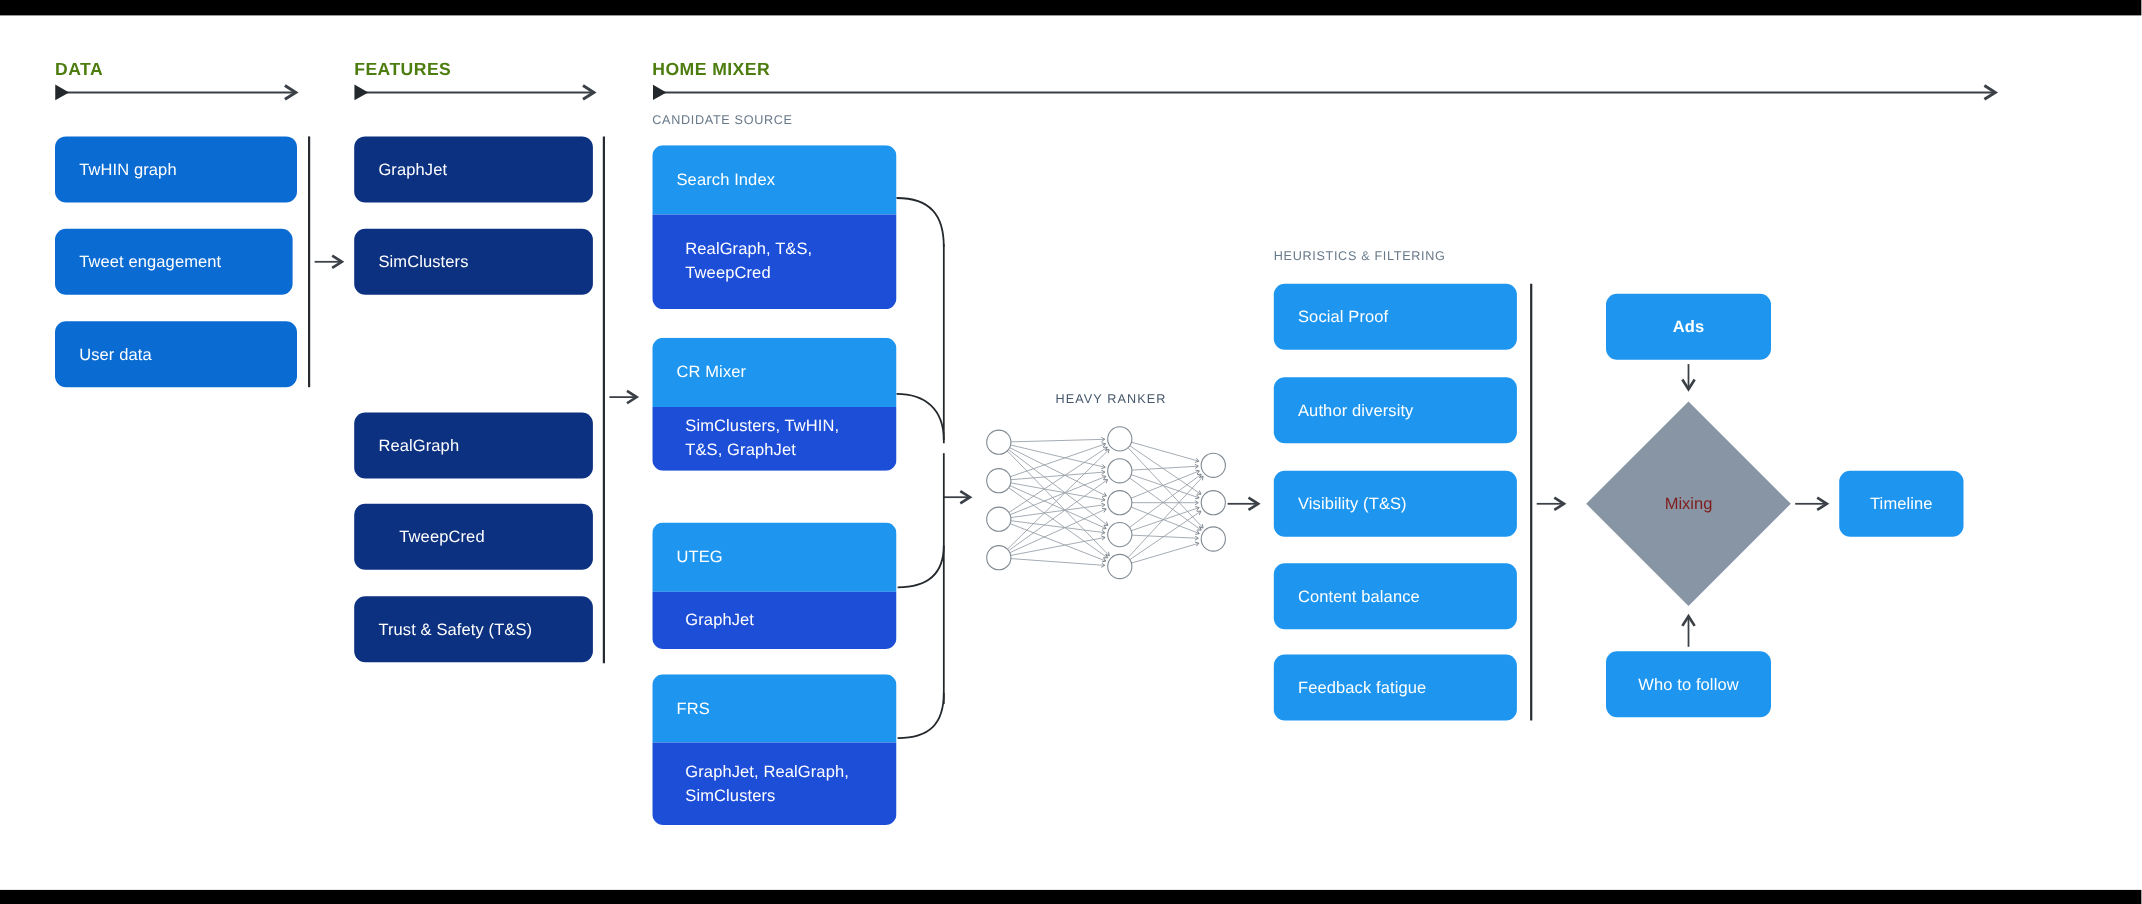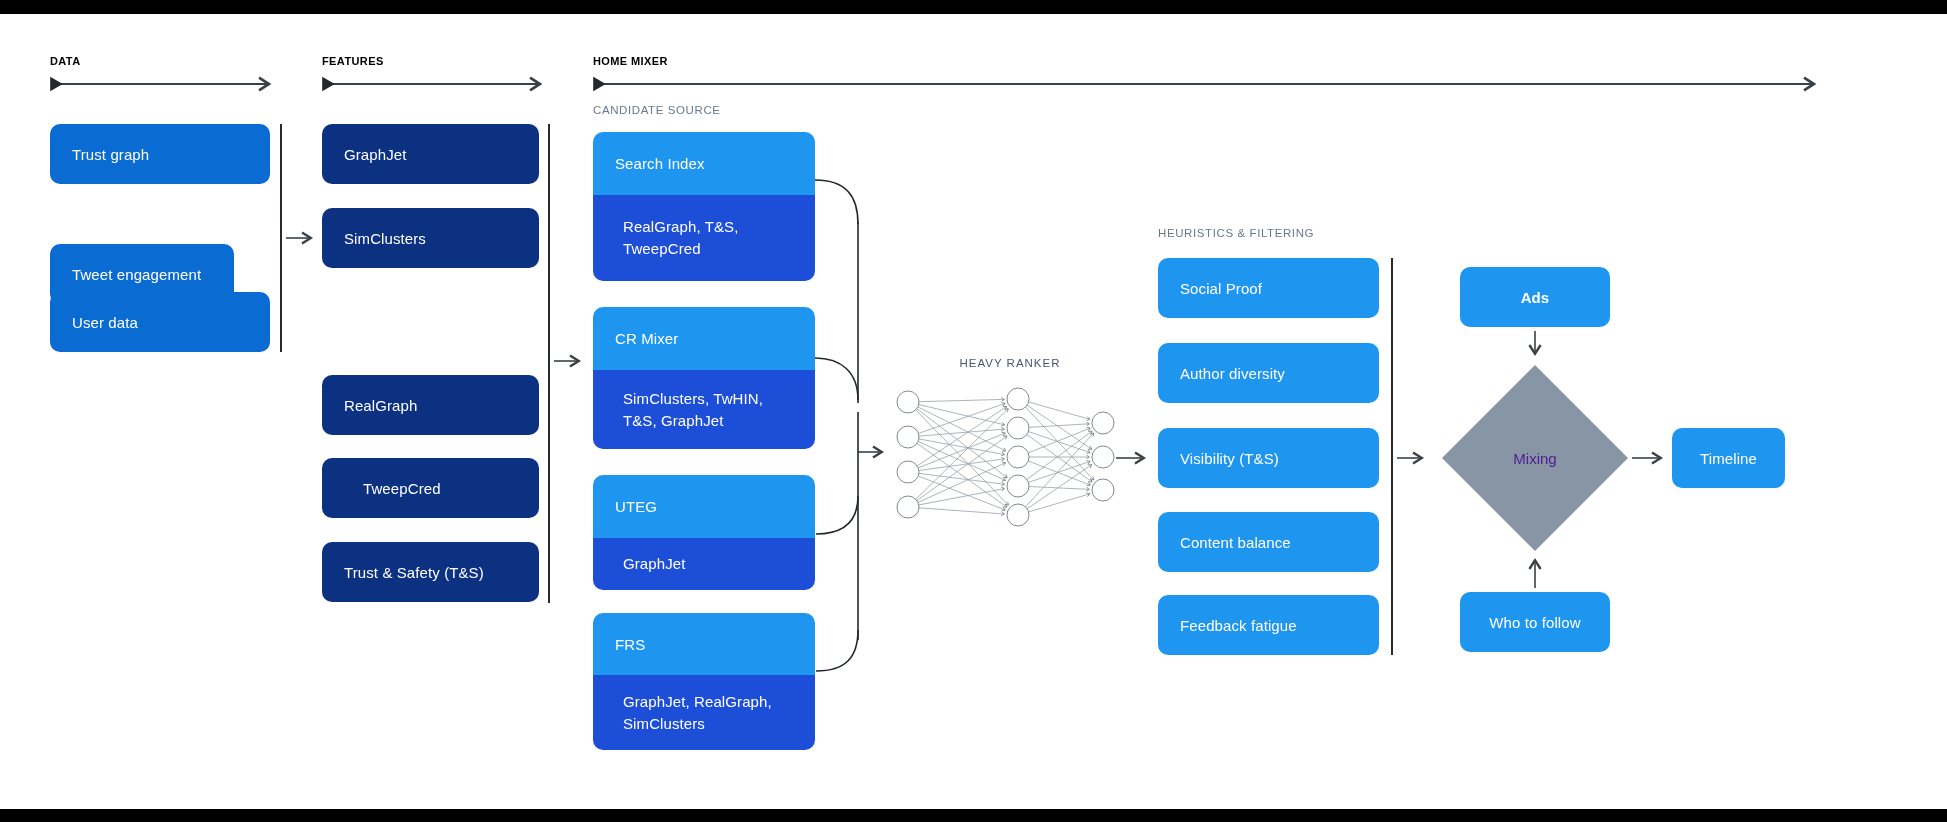--- a/index.html
+++ b/index.html
@@ -7,21 +7,21 @@
     position:relative;width:1947px;height:822px;overflow:hidden;
     font-family:"Liberation Sans","DejaVu Sans",sans-serif;
     background:#ffffff;
   }
   .bar{position:absolute;left:0;width:1947px;background:#000;}
   .bar.top{top:0;height:14px;}
   .bar.bottom{top:809px;height:13px;}
   svg.overlay{position:absolute;left:0;top:0;width:1947px;height:822px;}
 
   .colhead{
-    position:absolute;font-size:11px;font-weight:700;color:#000000;
+    position:absolute;font-size:16px;font-weight:700;color:#4d7c0f;
     letter-spacing:.4px;white-space:nowrap;
   }
   .sublabel{
     position:absolute;font-size:11.5px;font-weight:500;color:#68798a;
     letter-spacing:.6px;white-space:nowrap;
   }
   .ranker-label{
     position:absolute;font-size:11.5px;font-weight:400;color:#46586c;
     letter-spacing:1px;text-align:center;white-space:nowrap;
   }
@@ -40,21 +40,21 @@
     font-size:15px;font-weight:500;letter-spacing:.1px;
   }
   .cand .hd{
     background:#1e96f0;display:flex;align-items:center;padding-left:22px;
   }
   .cand .sub{
     background:#1d4ed8;display:flex;align-items:center;
     padding-left:30px;padding-right:30px;line-height:22px;box-sizing:border-box;
   }
   .mix-label{
-    position:absolute;color:#4c1d95;font-size:15px;font-weight:500;
+    position:absolute;color:#7f1d1d;font-size:15px;font-weight:500;
     display:flex;align-items:center;justify-content:center;
   }
 </style>
 </head>
 <body>
 
 <div class="canvas">
 
   <div class="bar top"></div>
   <div class="bar bottom"></div>
@@ -154,40 +154,40 @@
         <circle cx="1103" cy="490" r="11" fill="#ffffff" stroke="#818a92" stroke-width="1"></circle>
       </g>
 
     <polygon points="1442,458 1535,365 1628,458 1535,551" fill="#8895a5"></polygon>
   </svg>
 
   <div class="colhead" style="left:50px;top:55px;">DATA</div>
   <div class="colhead" style="left:322px;top:55px;">FEATURES</div>
   <div class="colhead" style="left:593px;top:55px;">HOME MIXER</div>
 
-  <div class="box deep" style="left:50px;top:124px;width:220px;height:60px;">Trust graph</div>
-  <div class="box deep" style="left:50px;top:208px;width:184px;height:60px;margin-top:36px;">Tweet engagement</div>
+  <div class="box deep" style="left:50px;top:124px;width:220px;height:60px;">TwHIN graph</div>
+  <div class="box deep" style="left:50px;top:208px;width:216px;height:60px;">Tweet engagement</div>
   <div class="box deep" style="left:50px;top:292px;width:220px;height:60px;">User data</div>
 
   <div class="box navy" style="left:322px;top:124px;width:217px;height:60px;">GraphJet</div>
   <div class="box navy" style="left:322px;top:208px;width:217px;height:60px;">SimClusters</div>
   <div class="box navy" style="left:322px;top:375px;width:217px;height:60px;">RealGraph</div>
   <div class="box navy" style="left:322px;top:458px;width:217px;height:60px;padding-left:41px;">TweepCred</div>
   <div class="box navy" style="left:322px;top:542px;width:217px;height:60px;">Trust &amp; Safety (T&amp;S)</div>
 
   <div class="sublabel" style="left:593px;top:104px;">CANDIDATE SOURCE</div>
 
   <div class="cand" style="left:593px;top:132px;width:222px;">
     <div class="hd" style="height:63px;">Search Index</div>
     <div class="sub" style="height:86px;">RealGraph, T&amp;S, TweepCred</div>
   </div>
 
   <div class="cand" style="left:593px;top:307px;width:222px;">
     <div class="hd" style="height:63px;">CR Mixer</div>
-    <div class="sub" style="height:79px;">SimClusters, TwHIN, T&amp;S, GraphJet</div>
+    <div class="sub" style="height:58px;">SimClusters, TwHIN, T&amp;S, GraphJet</div>
   </div>
 
   <div class="cand" style="left:593px;top:475px;width:222px;">
     <div class="hd" style="height:63px;">UTEG</div>
     <div class="sub" style="height:52px;">GraphJet</div>
   </div>
 
   <div class="cand" style="left:593px;top:613px;width:222px;">
     <div class="hd" style="height:62px;">FRS</div>
     <div class="sub" style="height:75px;">GraphJet, RealGraph, SimClusters</div>

